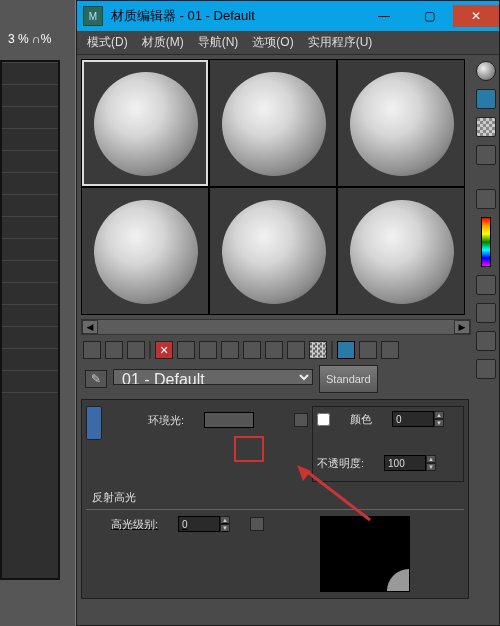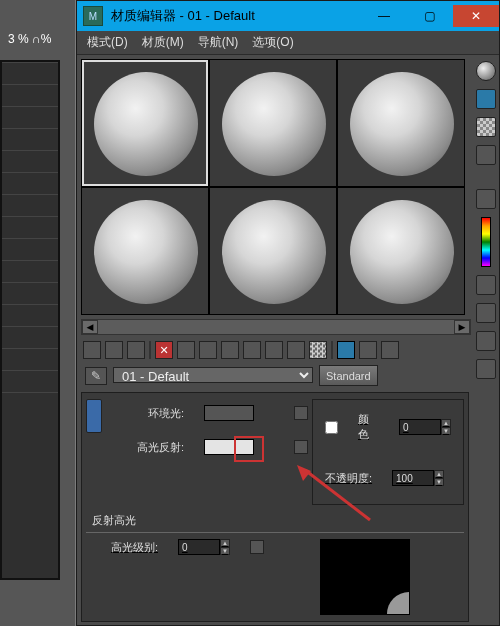--- a/index.html
+++ b/index.html
@@ -44,38 +44,38 @@
 .toolbar { display: flex; gap: 4px; padding: 6px 6px; align-items: center; flex-wrap: wrap; }
 .toolbar .tb { width: 18px; height: 18px; background: #555; border: 1px solid #222; }
 .toolbar .tb.red { background: #b33; color:#fff; display:flex; align-items:center; justify-content:center; font-size:11px; }
 .toolbar .tb.chk { background: repeating-conic-gradient(#ccc 0 25%, #666 0 50%) 0/5px 5px; }
 .toolbar .tb.blue { background: #2a7aa8; border:1px solid #000; }
 .toolbar .pipe { width: 2px; height: 18px; background: #333; }
 
 .pickerrow { display: flex; align-items: center; gap: 6px; padding: 0 8px 6px 8px; }
 .eyedrop { width: 22px; height: 18px; background: #555; border: 1px solid #222; display:flex; align-items:center; justify-content:center; font-size:12px; color:#ccc;}
 .matname { flex: 0 0 200px; }
-select { background: #666; color: #eee; border: 1px solid #222; height: 16px; width: 100%; font-size: 13px; padding-left: 4px; }
-.typebtn { height: 21px; background: linear-gradient(#7a7a7a,#5a5a5a); border: 1px solid #222; color: #ddd; font-size: 11px; display:flex; align-items:center; justify-content:center; padding:0 6px; }
+select { background: #666; color: #eee; border: 1px solid #222; height: 16px; width: 100%; font-size: 16px; padding-left: 4px; }
+.typebtn { height: 28px; background: linear-gradient(#7a7a7a,#5a5a5a); border: 1px solid #222; color: #ddd; font-size: 11px; display:flex; align-items:center; justify-content:center; padding:0 6px; }
 
 .params { background: #3a3a3a; margin: 0 4px 0 4px; border: 1px solid #1e1e1e; padding: 6px 4px; }
 .row { display: flex; align-items: center; gap: 20px; margin-bottom: 6px; }
 .lbl { width: 62px; text-align: right; color: #ddd; font-size: 11px; }
 .swatch { width: 50px; height: 16px; background: #555; border: 1px solid #000; }
 .swatch.light { background: #bdbdbd; }
 .swatch.white { background: #e4e4e4; }
 .chip { width: 14px; height: 14px; background: #555; border: 1px solid #222; }
 .lockbtn { width: 16px; height: 34px; background:#3a6aa8; border:1px solid #222; border-radius:2px; align-self:center; }
 .spinner { display:flex; }
 .spinner input { width: 42px; height: 16px; background: #2a2a2a; color: #ddd; border: 1px solid #000; font-size: 10px; padding-left: 3px; }
 .spinner .ar { width: 10px; display:flex; flex-direction:column; }
 .spinner .ar div { flex:1; background:#555; border:1px solid #222; font-size:6px; color:#ccc; text-align:center; line-height:6px; }
 .twocol { display: flex; gap: 4px; }
 .colA { flex: 0 0 200px; }
-.colB { flex: 1; border: 1px solid #1e1e1e; padding: 12px; text-decoration: underline; }
+.colB { flex: 1; border: 1px solid #1e1e1e; padding: 4px; }
 .highlight-red { position: absolute; border: 2px solid #c33; width: 30px; height: 26px; left: 234px; top: 436px; z-index: 5; }
 .arrow { position: absolute; left: 295px; top: 465px; width: 80px; height: 60px; z-index: 6; pointer-events: none; }
 
 .section { margin-top: 6px; }
 .section-title { color: #ddd; font-size: 11px; padding: 2px 6px; }
 .hline { border-top: 1px solid #666; margin: 2px 0 6px 0; }
 .preview { width: 90px; height: 76px; background: #000; border: 1px solid #000; position:relative; }
 .preview .curve { position:absolute; right:0; bottom:0; width:22px; height:22px; background:#999; border-top-left-radius:22px 22px; }
 .nonebtn { width: 24px; height: 20px; background: #eee; border: 1px solid #222; color:#000; font-size:11px; display:flex; align-items:center; justify-content:center; }
 .highlights { display:flex; }
@@ -114,20 +114,21 @@
     <div class="tb-btn">—</div>
     <div class="tb-btn">▢</div>
     <div class="tb-btn close">✕</div>
   </div>
 
   <div class="menubar">
     <div class="mi">模式(D)</div>
     <div class="mi">材质(M)</div>
     <div class="mi">导航(N)</div>
     <div class="mi">选项(O)</div>
+    <div class="mi">实用程序(U)</div>
   </div>
 
   <div class="body">
     <div class="main">
       <div class="slots">
         <div class="slot-row">
           <div class="slot sel">
               <div class="sphere"></div>
             </div>
           <div class="slot">
@@ -189,27 +190,20 @@
             <div class="row">
               <div class="lockbtn"></div>
               <div style="flex:1">
                 <div class="row">
                   <div class="lbl">环境光:</div>
                   <div class="swatch"></div>
                   <div style="flex:1"></div>
                   <div class="chip"></div>
                 </div>
               </div>
-            </div>
-            <div class="row">
-              <div style="width:16px"></div>
-              <div class="lbl">高光反射:</div>
-              <div class="swatch white"></div>
-              <div style="flex:1"></div>
-              <div class="chip"></div>
             </div>
           </div>
           <div class="colB">
             <div class="row">
               <input type="checkbox" style="">
               <span class="lbl" style="width:auto;text-align:left">颜色</span>
               <div class="spinner">
                 <input value="0" style="">
                 <div class="ar">
                     <div>▲</div>

